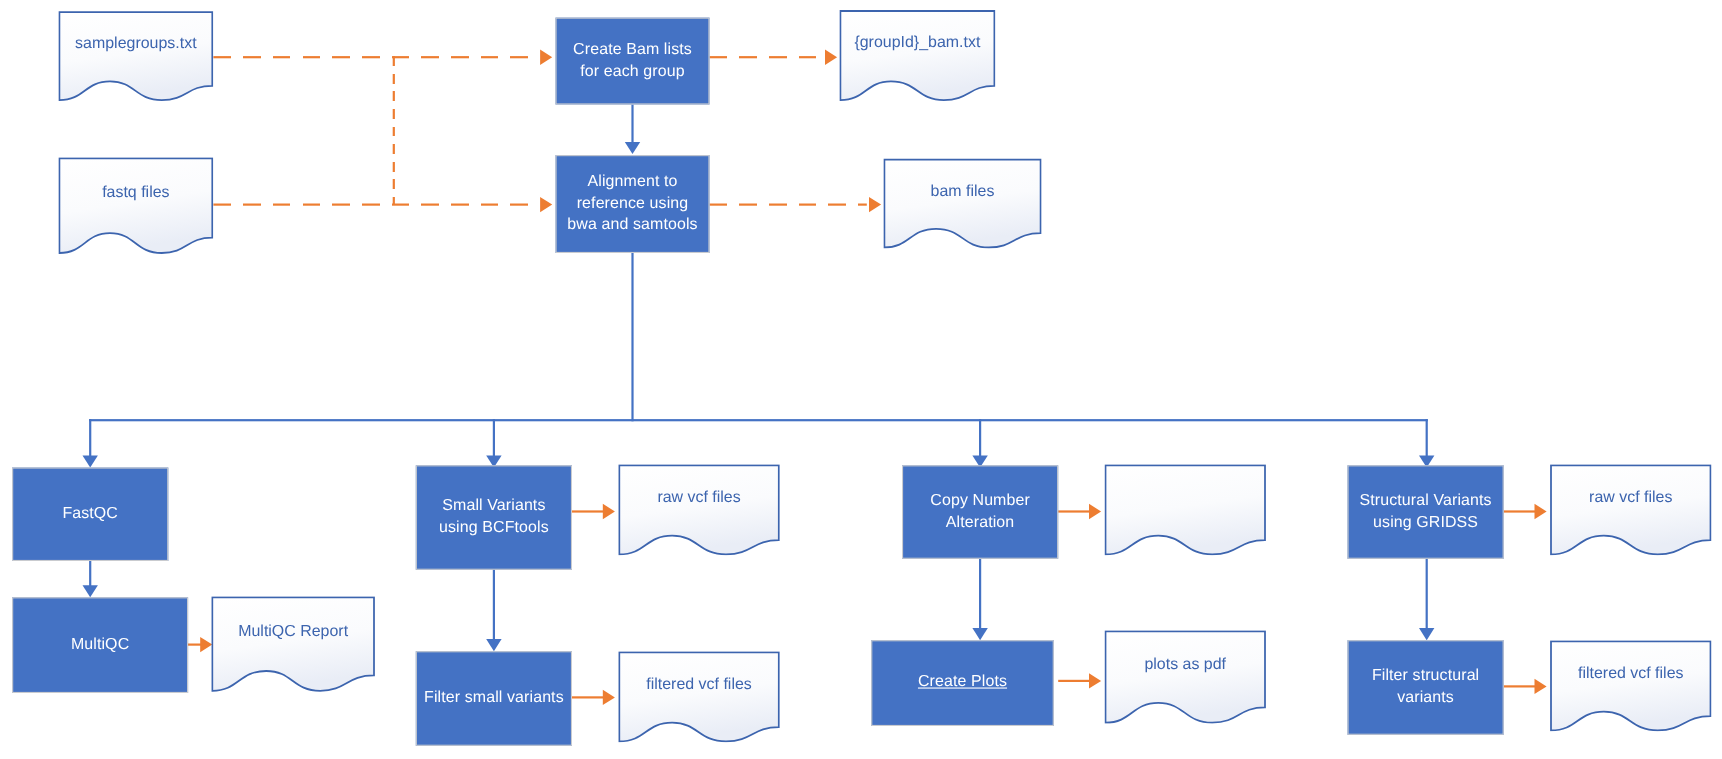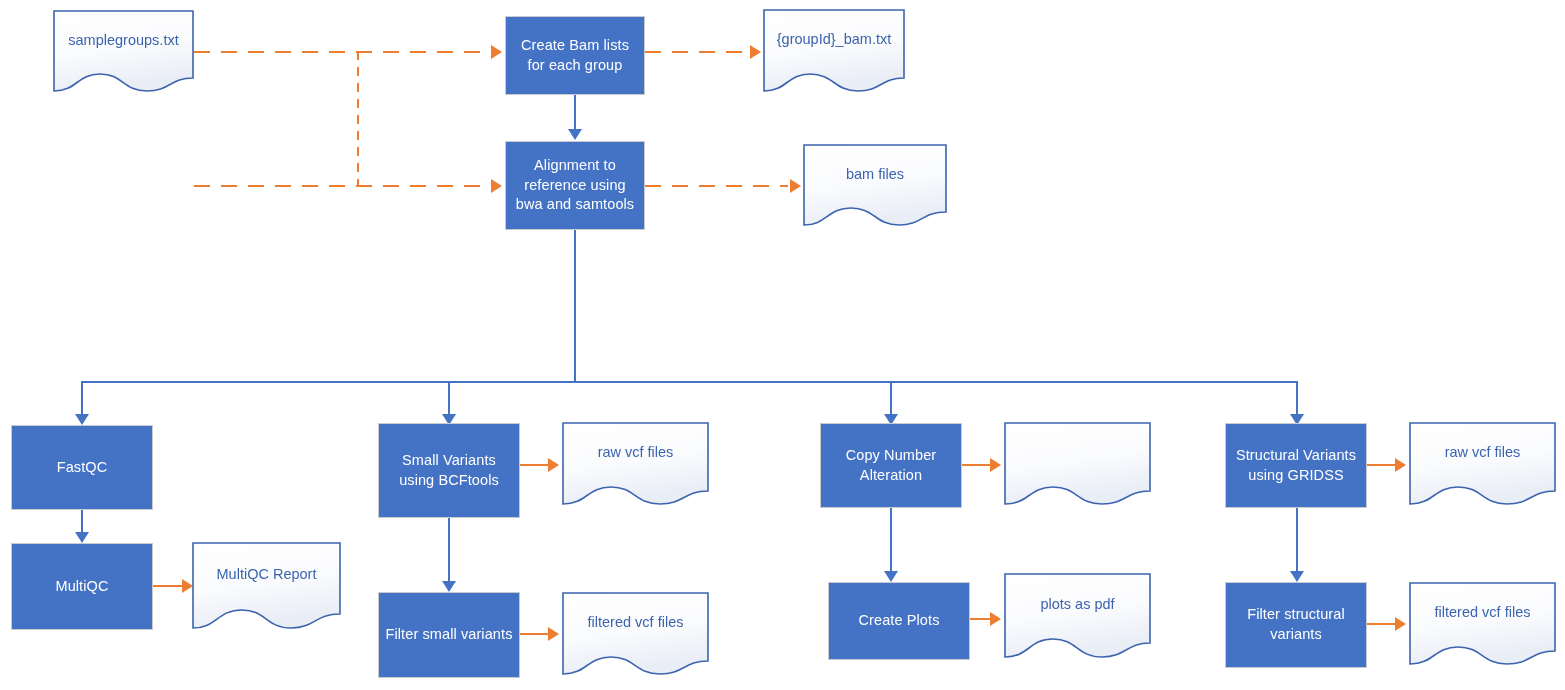--- a/index.html
+++ b/index.html
@@ -129,20 +129,26 @@
   <div class="doc" style="left:763px; top:9px; width:142px; height:83px;">
     <svg viewBox="0 0 142 83" preserveAspectRatio="none">
       <path d="M1,1 L141,1 L141,69 C118,69 118,82 95,82 C71,82 71,65 47,65 C24,65 24,82 1,82 Z" fill="url(#docgrad)" stroke="#3C64AE" stroke-width="1.6"></path>
     </svg>
     <div class="doc-label">{groupId}_bam.txt</div>
   </div>
 
   <div class="vline" style="left:574px; top:95px; height:35px;"></div>
   <div class="arr-down" style="left:568px; top:129px;"></div>
 
+  <div class="doc" style="left:53px; top:143px; width:141px; height:88px;">
+    <svg viewBox="0 0 141 88" preserveAspectRatio="none">
+      <path d="M1,1 L140,1 L140,73 C117,73 117,87 94,87 C70,87 70,69 47,69 C24,69 24,87 1,87 Z" fill="url(#docgrad)" stroke="#3C64AE" stroke-width="1.6"></path>
+    </svg>
+    <div class="doc-label">fastq files</div>
+  </div>
 
   <div class="hline-o" style="left:194px; top:185px; width:295px;"></div>
   <div class="arr-right-o" style="left:491px; top:179px;"></div>
 
   <div class="proc" style="left:505px; top:141px; width:140px; height:89px;">
     <span>Alignment to reference using bwa and samtools</span>
   </div>
 
   <div class="hline-o" style="left:645px; top:185px; width:143px;"></div>
   <div class="arr-right-o" style="left:790px; top:179px;"></div>
@@ -169,21 +175,21 @@
   <div class="vline" style="left:1296px; top:381px; height:34px;"></div>
   <div class="arr-down" style="left:1290px; top:414px;"></div>
 
   <div class="proc" style="left:11px; top:425px; width:142px; height:85px;">
     <span>FastQC</span>
   </div>
 
   <div class="vline" style="left:81px; top:510px; height:23px;"></div>
   <div class="arr-down" style="left:75px; top:532px;"></div>
 
-  <div class="proc" style="left:11px; top:543px; width:142px; height:87px;align-items:center;">
+  <div class="proc" style="left:11px; top:543px; width:160px; height:87px;align-items:center;">
     <span>MultiQC</span>
   </div>
 
   <div class="hline-o-solid" style="left:153px; top:585px; width:32px;"></div>
   <div class="arr-right-o" style="left:182px; top:579px;"></div>
 
   <div class="doc" style="left:192px; top:542px; width:149px; height:87px;">
     <svg viewBox="0 0 149 87" preserveAspectRatio="none">
       <path d="M1,1 L148,1 L148,72 C123,72 123,86 99,86 C74,86 74,68 50,68 C25,68 25,86 1,86 Z" fill="url(#docgrad)" stroke="#3C64AE" stroke-width="1.6"></path>
     </svg>
@@ -230,21 +236,21 @@
 
   <div class="doc" style="left:1004px; top:422px; width:147px; height:83px;">
     <svg viewBox="0 0 147 83" preserveAspectRatio="none">
       <path d="M1,1 L146,1 L146,69 C122,69 122,82 98,82 C73,82 73,65 49,65 C25,65 25,82 1,82 Z" fill="url(#docgrad)" stroke="#3C64AE" stroke-width="1.6"></path>
     </svg>
   </div>
 
   <div class="vline" style="left:890px; top:508px; height:64px;"></div>
   <div class="arr-down" style="left:884px; top:571px;"></div>
 
-  <div class="proc" style="left:828px; top:582px; width:142px; height:78px;">
+  <div class="proc" style="left:792px; top:582px; width:166px; height:78px;text-decoration:underline;">
     <span>Create Plots</span>
   </div>
 
   <div class="hline-o-solid" style="left:962px; top:618px; width:30px;"></div>
   <div class="arr-right-o" style="left:990px; top:612px;"></div>
 
   <div class="doc" style="left:1004px; top:573px; width:147px; height:85px;">
     <svg viewBox="0 0 147 85" preserveAspectRatio="none">
       <path d="M1,1 L146,1 L146,70 C122,70 122,84 98,84 C73,84 73,66 49,66 C25,66 25,84 1,84 Z" fill="url(#docgrad)" stroke="#3C64AE" stroke-width="1.6"></path>
     </svg>

